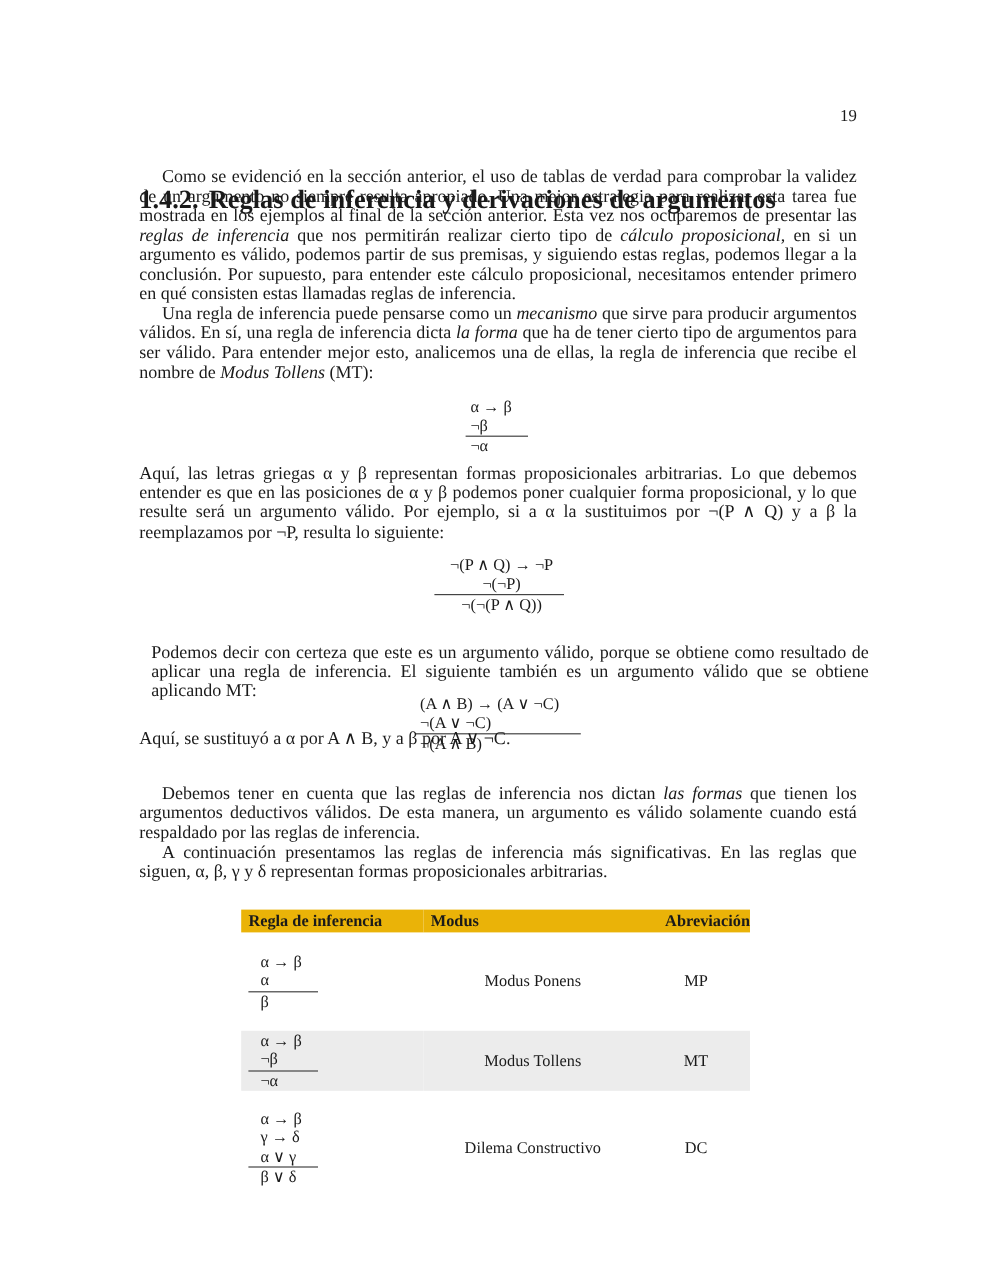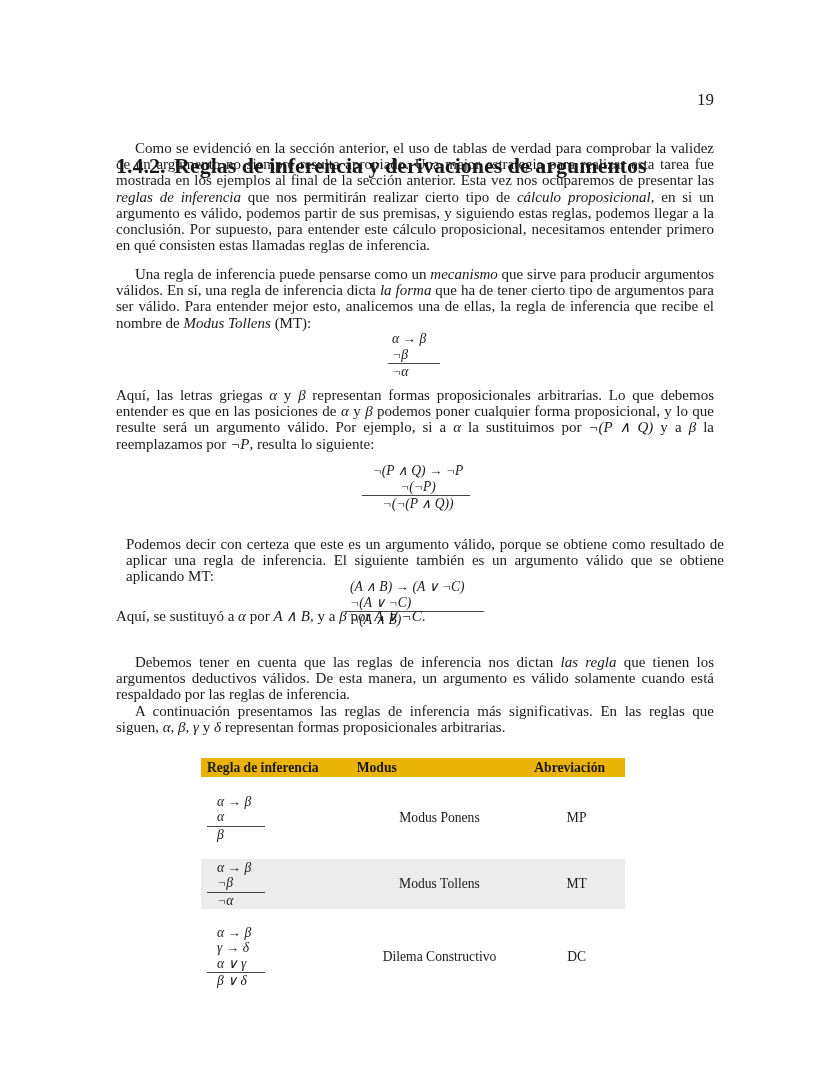--- a/index.html
+++ b/index.html
@@ -3,55 +3,55 @@
 <meta charset="utf-8">
 <style>
   html, body { margin: 0; padding: 0; background: #ffffff; }
   body {
     width: 828px; height: 1071px; position: relative; overflow: hidden;
     font-family: "DejaVu Serif", "Liberation Serif", serif;
     color: #1a1a1a;
   }
   .page-number {
     position: absolute; left: 690px; top: 90px; width: 24px; text-align: right;
-    font-family: "Liberation Serif", serif; font-size: 17px;
+    font-family: "Liberation Serif", serif; font-size: 14px;
   }
   .section-heading {
     position: absolute; left: 116px; top: 114px; width: 600px;
     font-family: "Liberation Serif", serif; font-weight: bold; font-size: 22px;
     white-space: nowrap;
     margin-top: 39px;
   }
   .section-heading .num { display: inline-block; width: 58px; }
   .para {
     position: absolute; left: 116px; width: 598px;
     font-family: "Liberation Serif", serif; font-size: 15px; line-height: 16.2px;
     text-align: justify; margin: 0;
   }
   .para.indent { text-indent: 19px; }
   .para em, .para i { font-style: italic; }
-  .math { font-family: "Liberation Serif", serif; font-style: italic; }
+  .math { font-family: "Liberation Serif", serif; }
   .deriv {
     position: absolute;
     font-family: "Liberation Serif", serif; font-size: 13.6px; line-height: 15.5px;
   }
   .deriv .line { white-space: nowrap; padding-left: 4px; }
   .deriv .rule { border-top: 1px solid #444; margin: 1px 0 0 0; }
   .deriv .concl { white-space: nowrap; padding-left: 4px; }
 
   table.rules {
     position: absolute; left: 201px; top: 758px; width: 424px;
     border-collapse: collapse;
     font-family: "Liberation Serif", serif; font-size: 13.6px;
   }
   table.rules th {
     background: #eab308; font-weight: bold; text-align: left;
     height: 19px; padding: 0 6px; line-height: 19px; white-space: nowrap;
   }
-  table.rules th.abbr { text-align: right; padding-right: 20px; }
+  table.rules th.abbr { text-align: right; padding-right: 0; }
   table.rules td { vertical-align: middle; padding: 0 6px; }
   table.rules td.name, table.rules td.abbr { font-weight: normal; white-space: nowrap; text-align: center; }
   table.rules tr.shaded td { background: #ececec; }
   .cell-deriv { display: inline-block; width: 58px; line-height: 15.5px; font-size: 13.6px; }
   .cell-deriv .line { padding-left: 10px; white-space: nowrap; }
   .cell-deriv .rule { border-top: 1px solid #444; margin-top: 1px; width: 58px; }
   .cell-deriv .concl { padding-left: 10px; white-space: nowrap; }
 </style>
 </head>
 <body>
@@ -59,21 +59,21 @@
 <div class="page-number">19</div>
 
 <div class="section-heading">
   <span class="num">1.4.2.</span><span>Reglas de inferencia y derivaciones de argumentos</span>
 </div>
 
 <p class="para indent" style="top:140px;">
   <span>Como se evidenció en la sección anterior, el uso de tablas de verdad para comprobar la validez de un argumento no siempre resulta apropiado. Una mejor estrategia para realizar esta tarea fue mostrada en los ejemplos al final de la sección anterior. Esta vez nos ocuparemos de presentar las </span><em>reglas de inferencia</em><span> que nos permitirán realizar cierto tipo de </span><em>cálculo proposicional</em><span>, en si un argumento es válido, podemos partir de sus premisas, y siguiendo estas reglas, podemos llegar a la conclusión. Por supuesto, para entender este cálculo proposicional, necesitamos entender primero en qué consisten estas llamadas reglas de inferencia.</span>
 </p>
 
-<p class="para indent" style="top:254px;margin-top:12px;">
+<p class="para indent" style="top:254px;">
   <span>Una regla de inferencia puede pensarse como un </span><em>mecanismo</em><span> que sirve para producir argumentos válidos. En sí, una regla de inferencia dicta </span><em>la forma</em><span> que ha de tener cierto tipo de argumentos para ser válido. Para entender mejor esto, analicemos una de ellas, la regla de inferencia que recibe el nombre de </span><em>Modus Tollens</em><span> (MT):</span>
 </p>
 
 <div class="deriv" style="left:388px; top:331px; width:52px;">
   <div class="line math">α → β</div>
   <div class="line math">¬β</div>
   <div class="rule"></div>
   <div class="concl math">¬α</div>
 </div>
 
@@ -95,21 +95,21 @@
   <div class="line math">¬(A ∨ ¬C)</div>
   <div class="rule"></div>
   <div class="concl math">¬(A ∧ B)</div>
 </div>
 
 <p class="para" style="top:608px;">
   <span>Aquí, se sustituyó a </span><span class="math">α</span><span> por </span><span class="math">A ∧ B</span><span>, y a </span><span class="math">β</span><span> por </span><span class="math">A ∨ ¬C</span><span>.</span>
 </p>
 
 <p class="para indent" style="top:654px;">
-  <span>Debemos tener en cuenta que las reglas de inferencia nos dictan </span><em>las regla</em><span> que tienen los argumentos deductivos válidos. De esta manera, un argumento es válido solamente cuando está respaldado por las reglas de inferencia.</span>
+  <span>Debemos tener en cuenta que las reglas de inferencia nos dictan </span><em>las formas</em><span> que tienen los argumentos deductivos válidos. De esta manera, un argumento es válido solamente cuando está respaldado por las reglas de inferencia.</span>
 </p>
 
 <p class="para indent" style="top:703px;">
   <span>A continuación presentamos las reglas de inferencia más significativas. En las reglas que siguen, </span><span class="math">α, β, γ</span><span> y </span><span class="math">δ</span><span> representan formas proposicionales arbitrarias.</span>
 </p>
 
 <table class="rules">
   <thead>
     <tr>
       <th style="width:140px;">Regla de inferencia</th>

